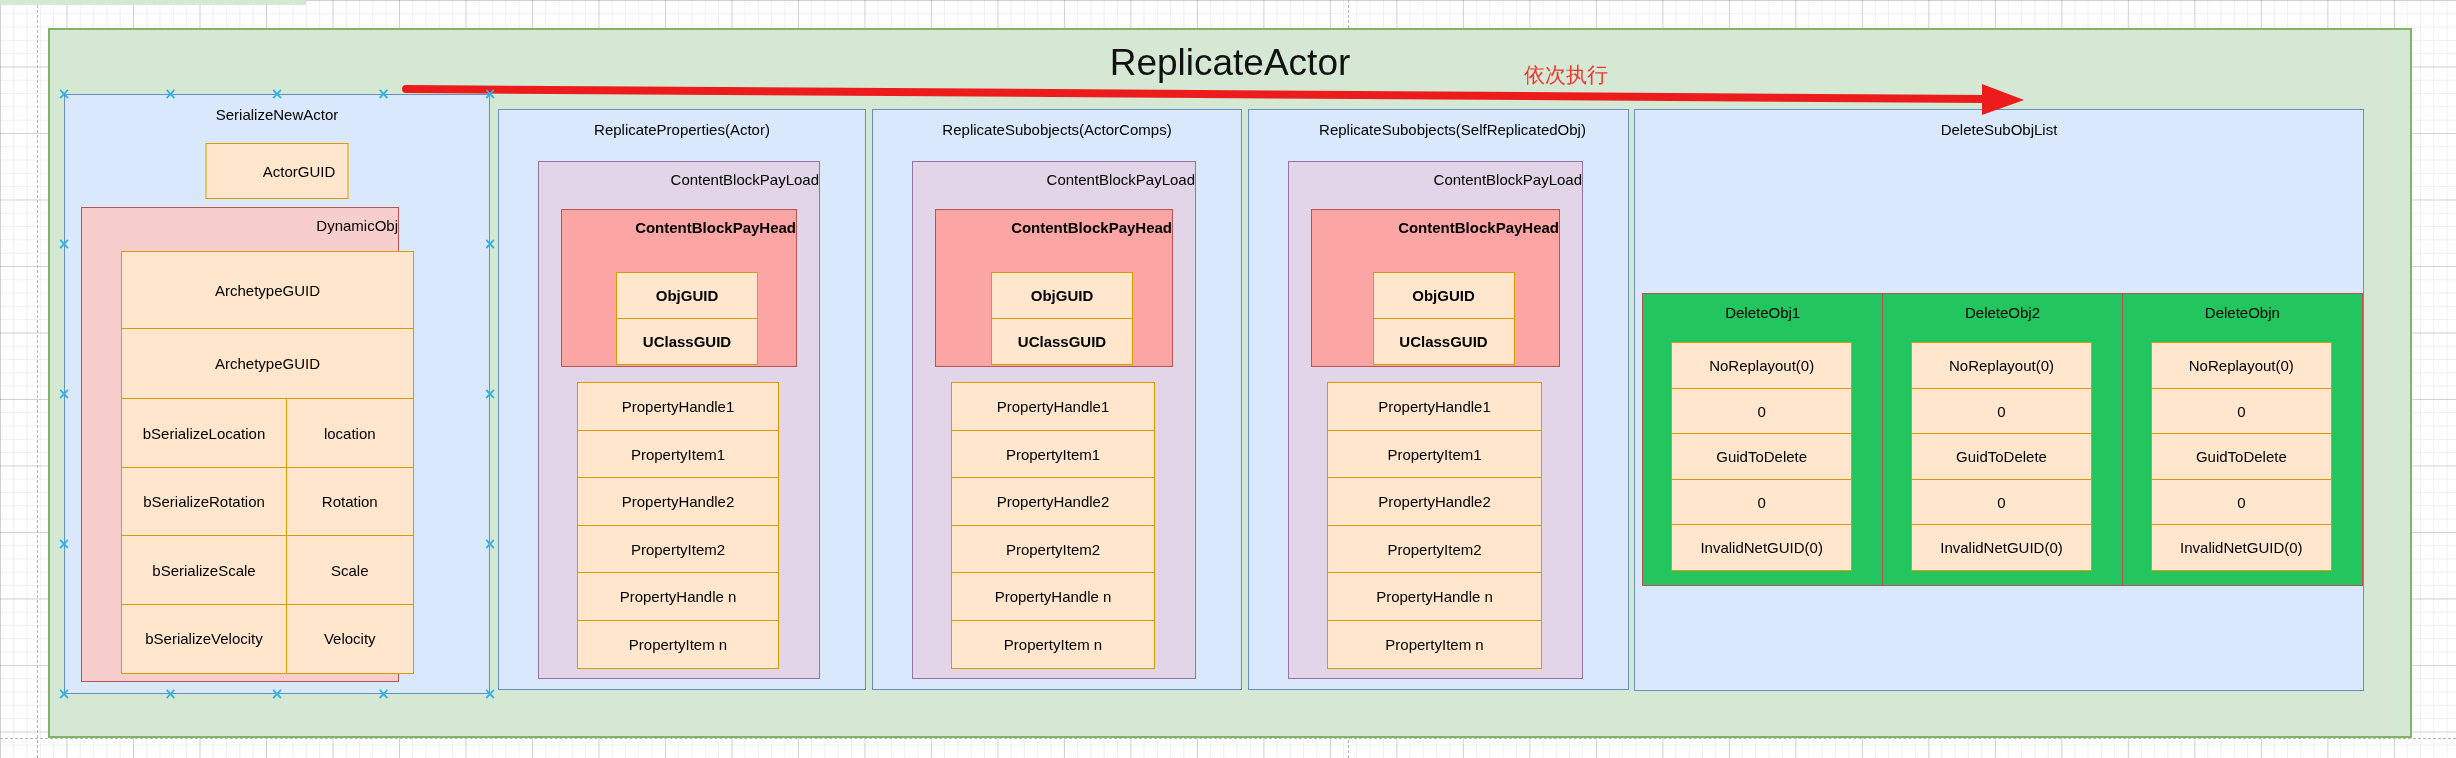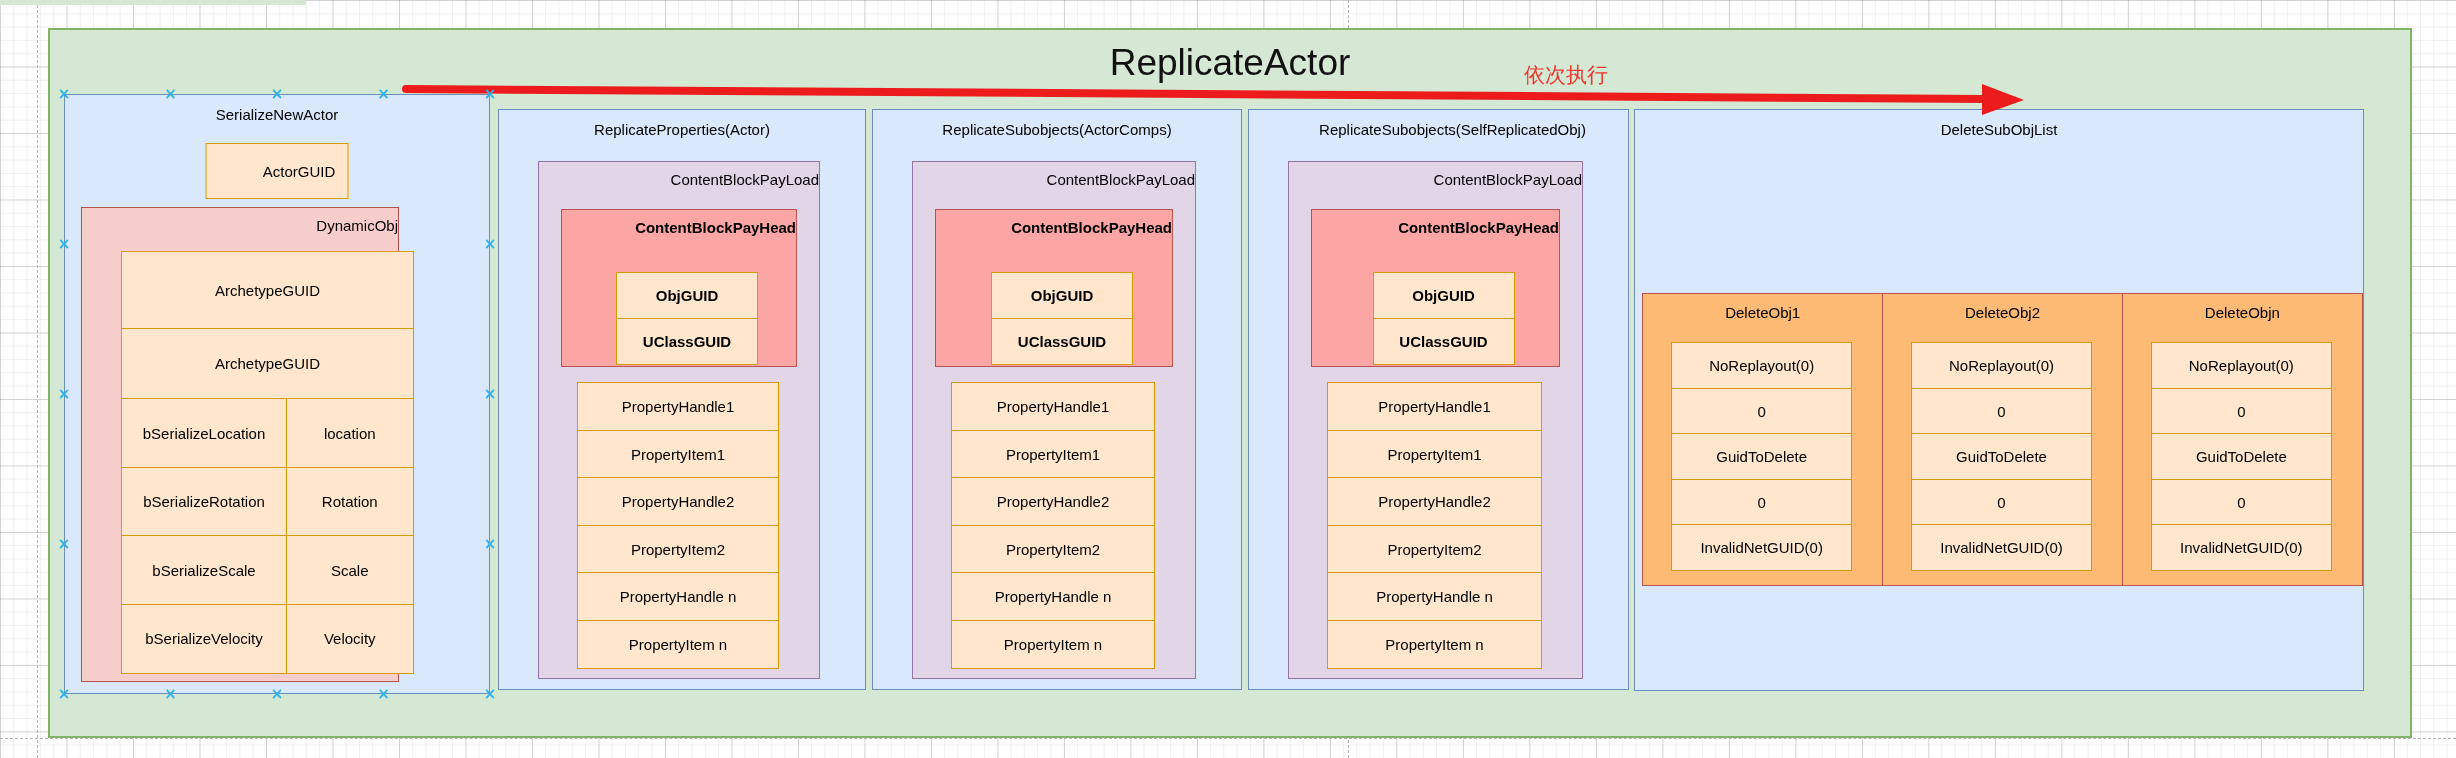--- a/index.html
+++ b/index.html
@@ -45,21 +45,21 @@
   .head-rows .cell{height:47px;}
   .prop-rows{position:absolute;left:38px;right:40px;top:220px;}
   .prop-rows .cell{height:49px;}
   .actor-guid{position:absolute;left:50%;transform:translateX(-50%);top:48px;width:143px;height:56px;padding-left:44px;}
   .dynamic-obj{left:16px;top:112px;width:318px;height:475px;}
   .dyn-rows{position:absolute;left:39px;top:43px;width:293px;}
   .pair-row{display:flex;height:70px;}
   .pair-row .cell:first-child{width:166px;flex:none;}
   .pair-row .cell:last-child{flex:1;margin-left:-1.5px;}
   .delete-row{position:absolute;left:7px;top:183px;width:721px;height:293px;display:flex;}
-  .delete-box{flex:1;position:relative;background:#fdba74;border:1.5px solid #b85450;}
+  .delete-box{flex:1;position:relative;background:#22c55e;border:1.5px solid #b85450;}
   .delete-box + .delete-box{margin-left:-1.5px;}
   .delete-title{text-align:center;margin-top:10px;font-size:15px;}
   .delete-rows{position:absolute;left:28px;right:30px;top:48px;}
   .delete-rows .cell{height:47px;}
   .arrow-svg{position:absolute;left:0;top:0;z-index:6;pointer-events:none;}
   .xmark{
     position:absolute;z-index:7;color:#2db1ea;font-size:15px;font-weight:bold;line-height:1;
     transform:translate(-50%,-50%);font-family:"DejaVu Sans",sans-serif;
   }
 </style>

